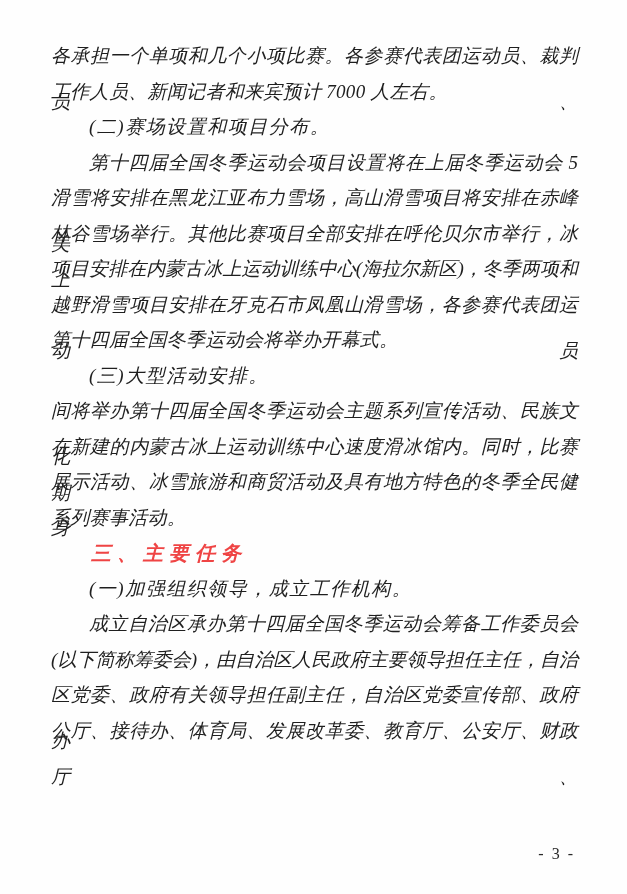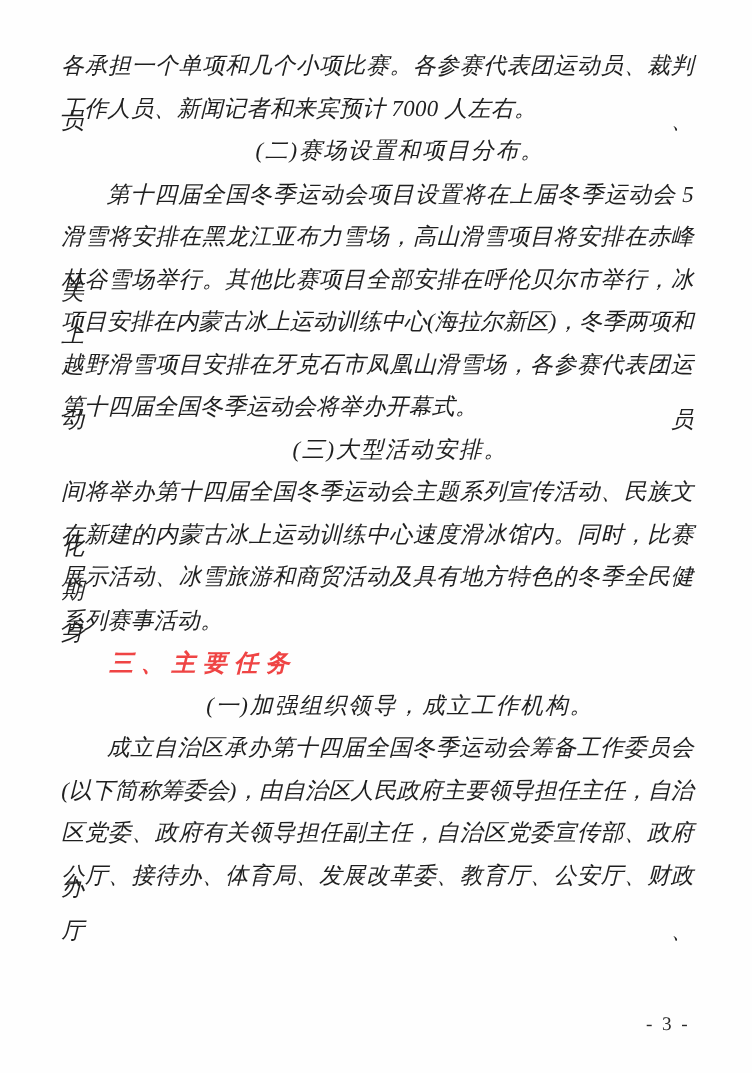--- a/index.html
+++ b/index.html
@@ -41,21 +41,20 @@
     text-align: justify;
     text-align-last: justify;
     text-justify: inter-character;
     letter-spacing: 0;
   }
   .line.indent {
     text-indent: 2em;
   }
   .line.kai {
     letter-spacing: 1.5px;
-    text-align: center;
   }
   .line.hei {
     font-family: "Liberation Sans", "DejaVu Sans", sans-serif;
     font-weight: bold;
     font-size: 20px;
     letter-spacing: 6px;
     color: #ef4444;
   }
   .page-number {
     position: absolute;

